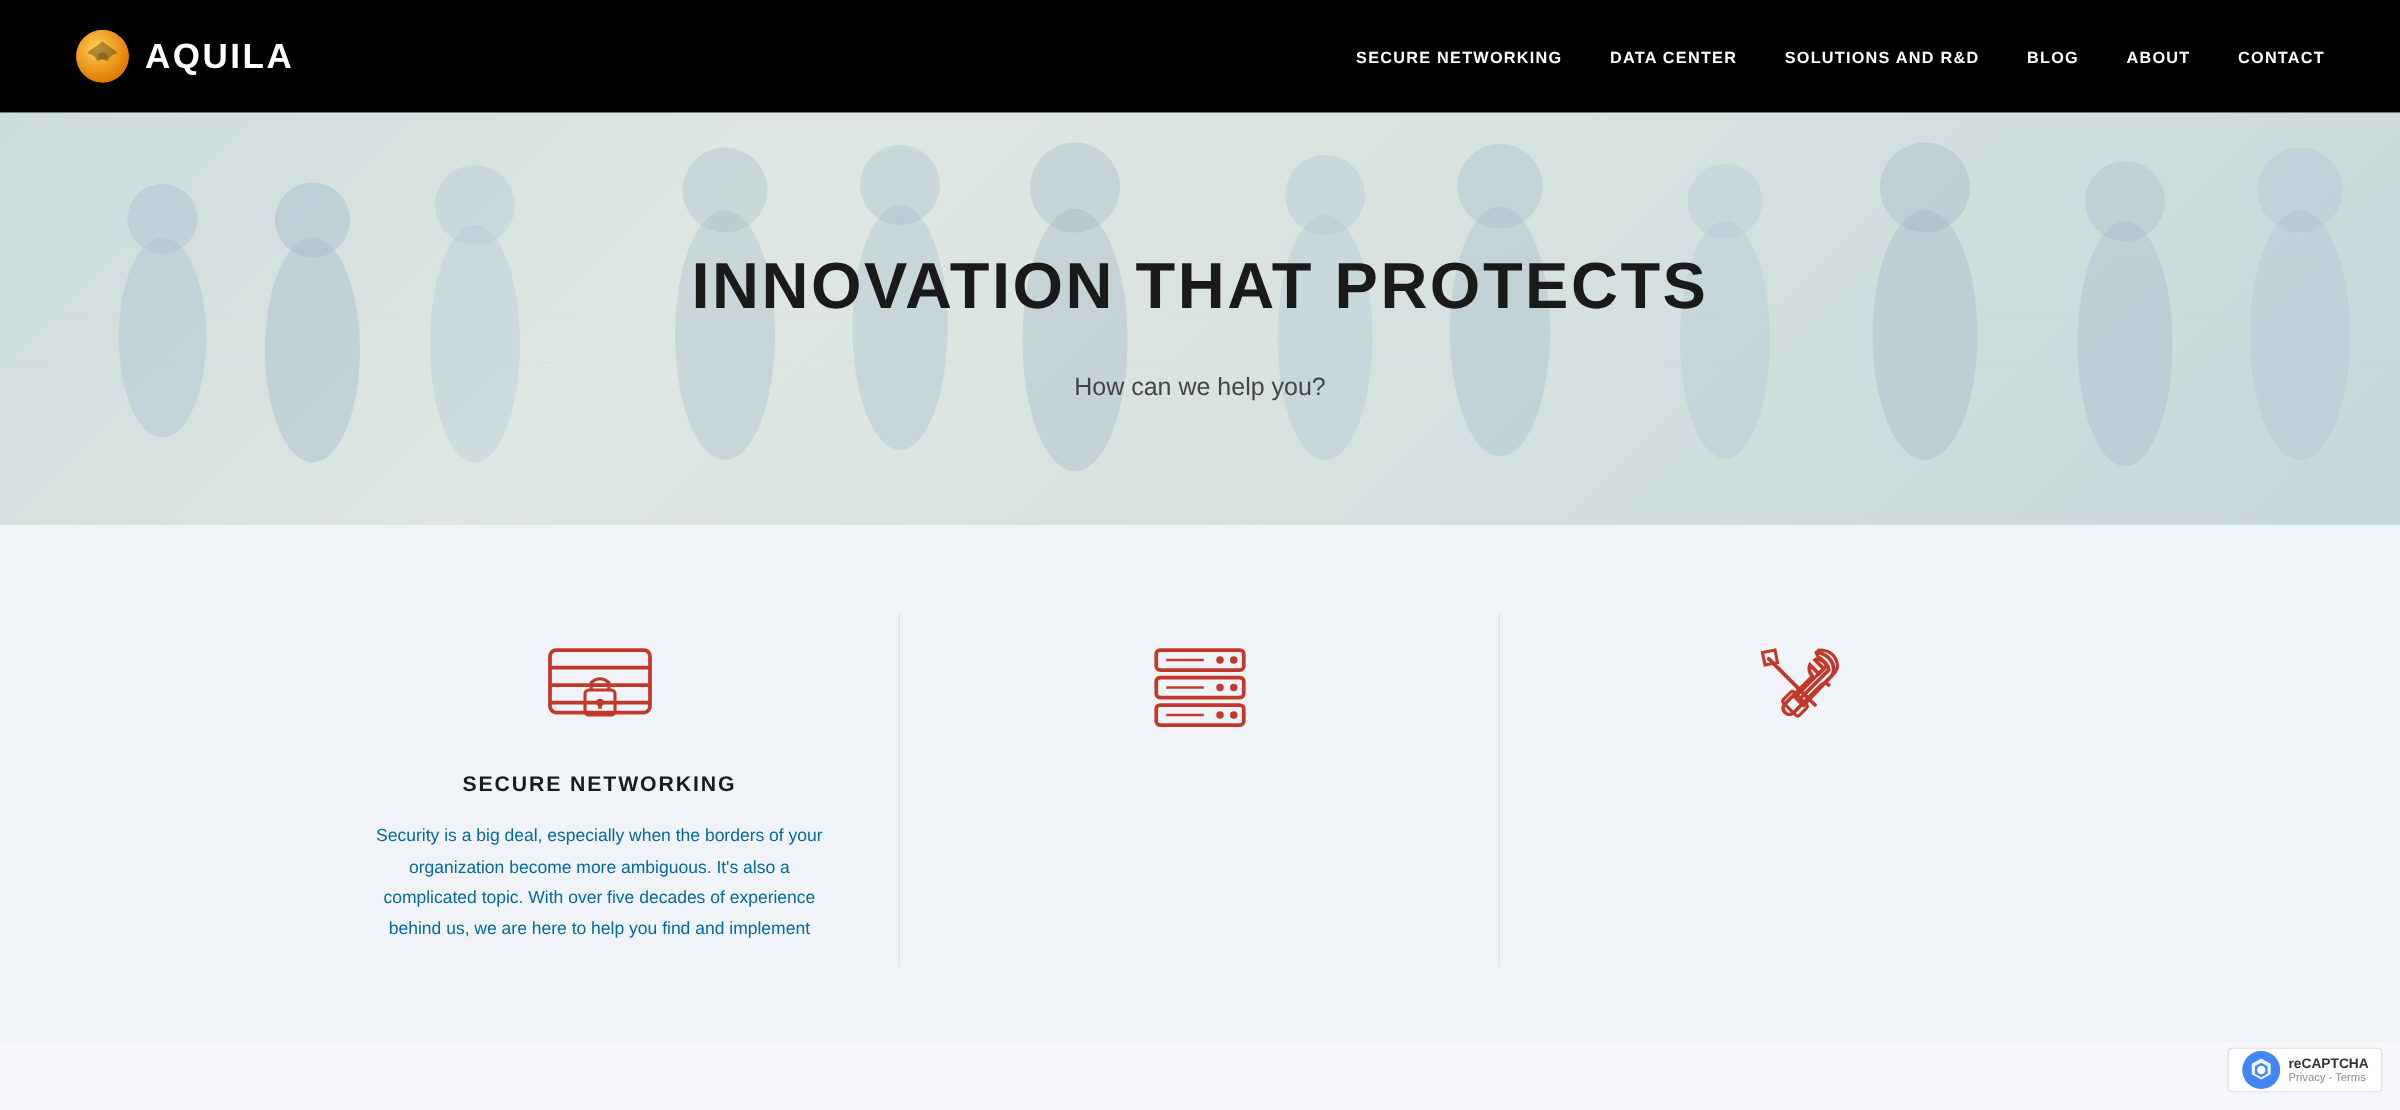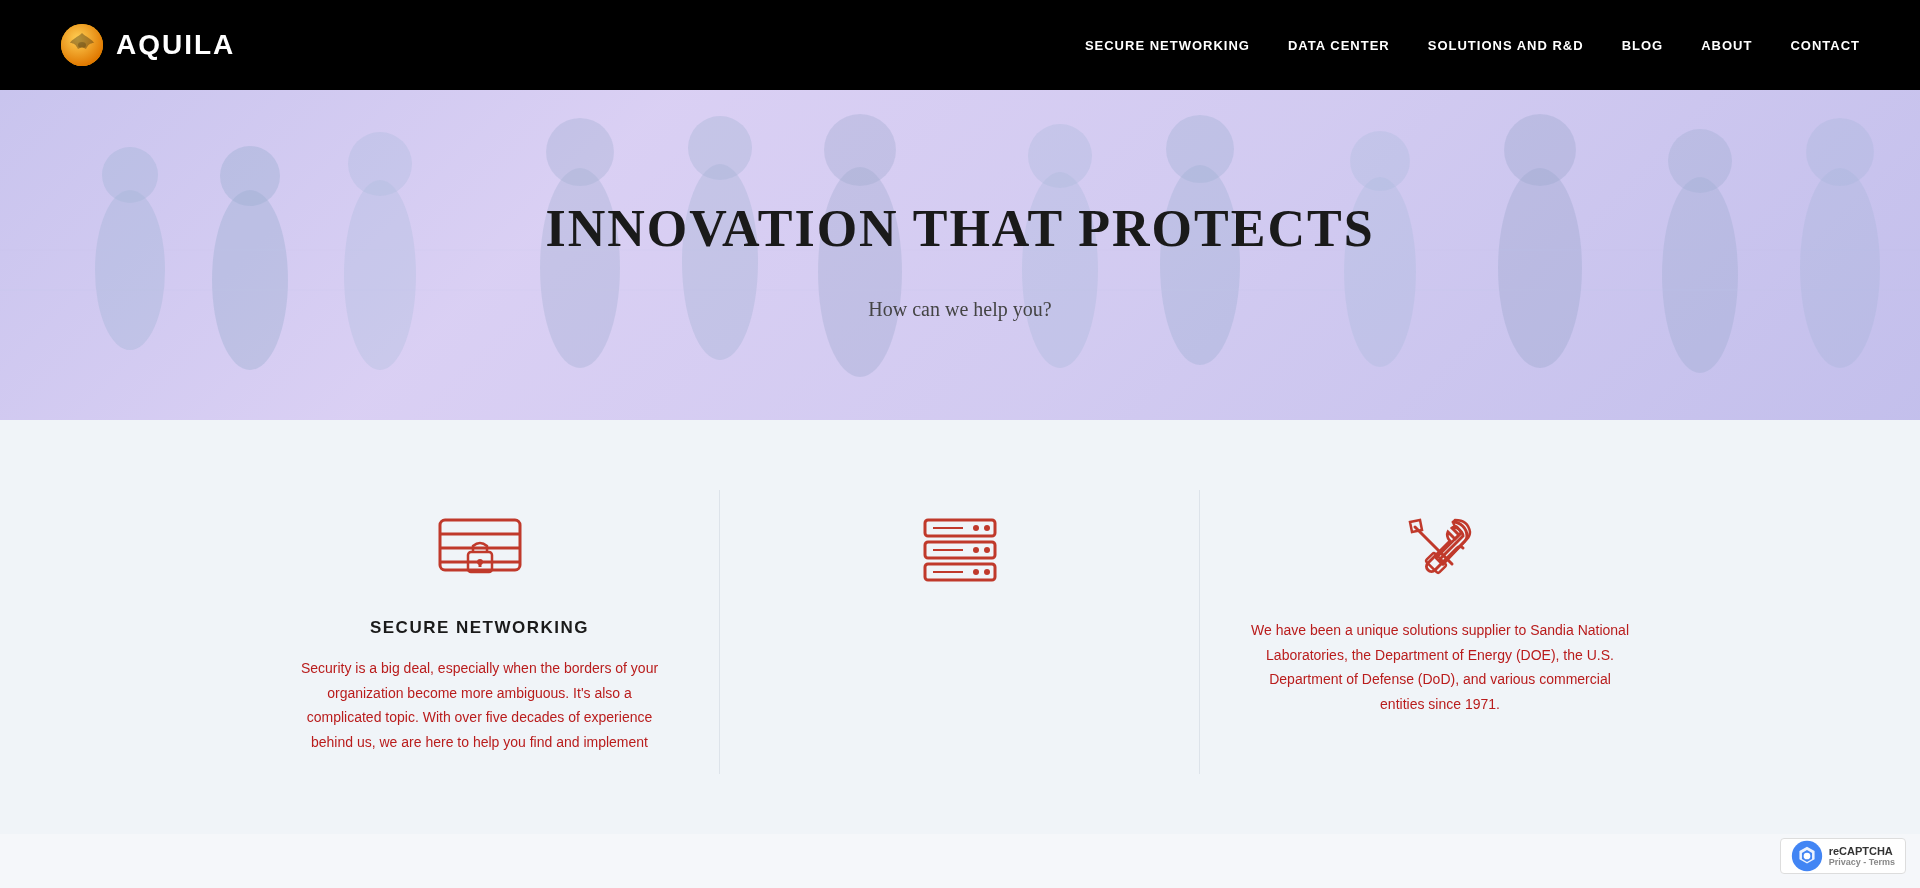--- a/index.html
+++ b/index.html
@@ -64,22 +64,21 @@
     
     .hero {
       position: relative;
       min-height: 330px;
       display: flex;
       align-items: center;
       justify-content: center;
       flex-direction: column;
       text-align: center;
       overflow: hidden;
-      background: #f0abfc;
-      font-family: Liberation Serif, serif;
+      background: #fef9c3;
     }
 
     .hero-bg {
       position: absolute;
       inset: 0;
       background: linear-gradient(135deg, #b8cfe8 0%, #d0dff0 30%, #c5d8ec 60%, #b0c8e5 100%);
       opacity: 0.7;
     }
 
     .hero-content {
@@ -136,21 +135,21 @@
       font-weight: 800;
       letter-spacing: 1.5px;
       text-transform: uppercase;
       color: #1a1a1a;
       margin-bottom: 18px;
     }
 
     .feature-desc {
       font-size: 14px;
       line-height: 1.75;
-      color: #b91c1c;
+      color: #0369a1;
     }
 
     
     .recaptcha-badge {
       position: fixed;
       bottom: 14px;
       right: 14px;
       background: #fff;
       border: 1px solid #ddd;
       border-radius: 4px;
@@ -298,29 +297,28 @@
         <g transform="translate(5, 2)">
 
           <path d="M55 8 Q68 8 70 20 Q70 24 67 27 L42 52 L36 46 L61 21 Q58 14 55 14 Q52 11 55 8Z" fill="none" stroke="#c0392b" stroke-width="2.5" stroke-linejoin="round"></path>
           <rect x="30" y="42" width="12" height="18" rx="2" transform="rotate(-45 36 51)" fill="none" stroke="#c0392b" stroke-width="2.5"></rect>
 
           <line x1="15" y1="15" x2="52" y2="52" stroke="#c0392b" stroke-width="3" stroke-linecap="round"></line>
           <path d="M10 10 L20 8 L22 18 L12 20 Z" fill="none" stroke="#c0392b" stroke-width="2.5"></path>
         </g>
       </svg>
     </div>
-    <p class="feature-desc">We have been a unique solutions supplier to Sandia National Laboratories, the Department of Energy (DOE), the U.S. Department of Defense (DoD), and various commercial entities since 1971.</p>
   </div>
 
 </section>
 
 <div class="recaptcha-badge">
   <svg class="recaptcha-logo" viewBox="0 0 38 38" xmlns="http://www.w3.org/2000/svg">
     <circle cx="19" cy="19" r="18" fill="#4285f4"></circle>
     <path d="M19 8 L28 13 L28 23 L19 28 L10 23 L10 13 Z" fill="white" opacity="0.9"></path>
     <path d="M19 12 L25 15.5 L25 22.5 L19 26 L13 22.5 L13 15.5 Z" fill="#4285f4"></path>
     <circle cx="19" cy="19" r="4" fill="white"></circle>
   </svg>
   <div>
     <div style="font-weight:700;font-size:11px;color:#333;">reCAPTCHA</div>
-    <div style="font-size:9px;color:#888;font-weight:bold;">Privacy - Terms</div>
+    <div style="font-size:9px;color:#888;">Privacy - Terms</div>
   </div>
 </div>
 
 </body></html>

